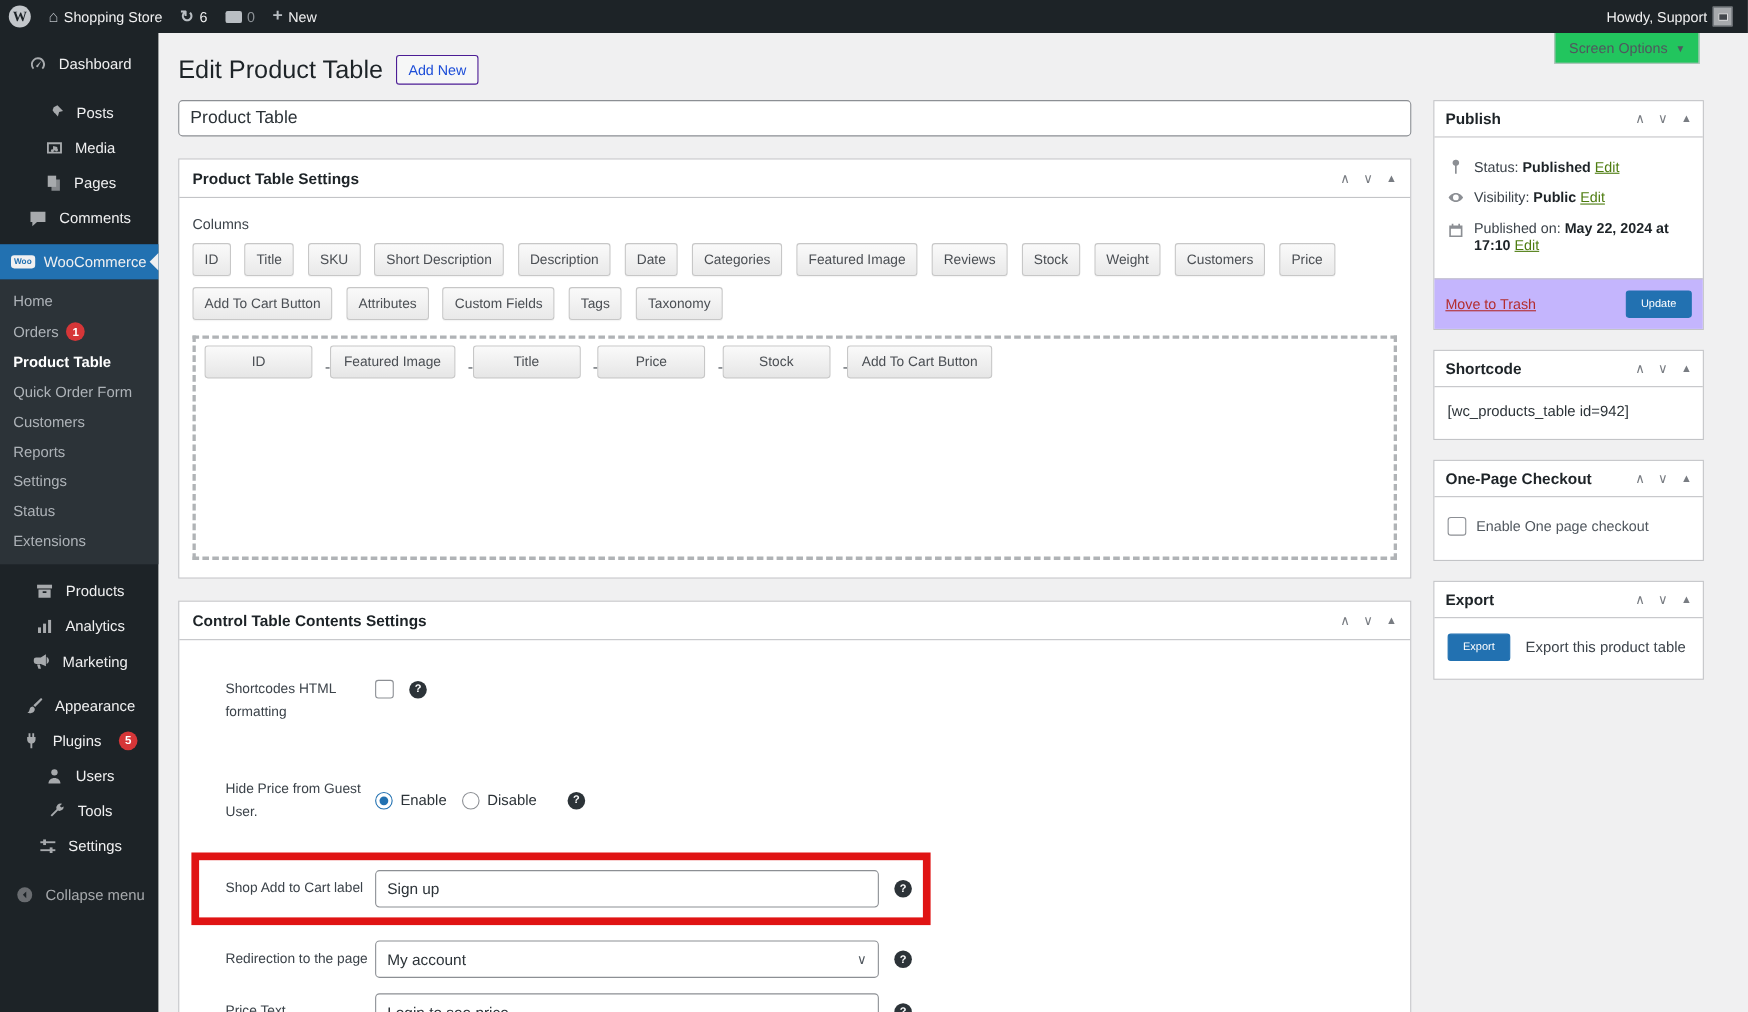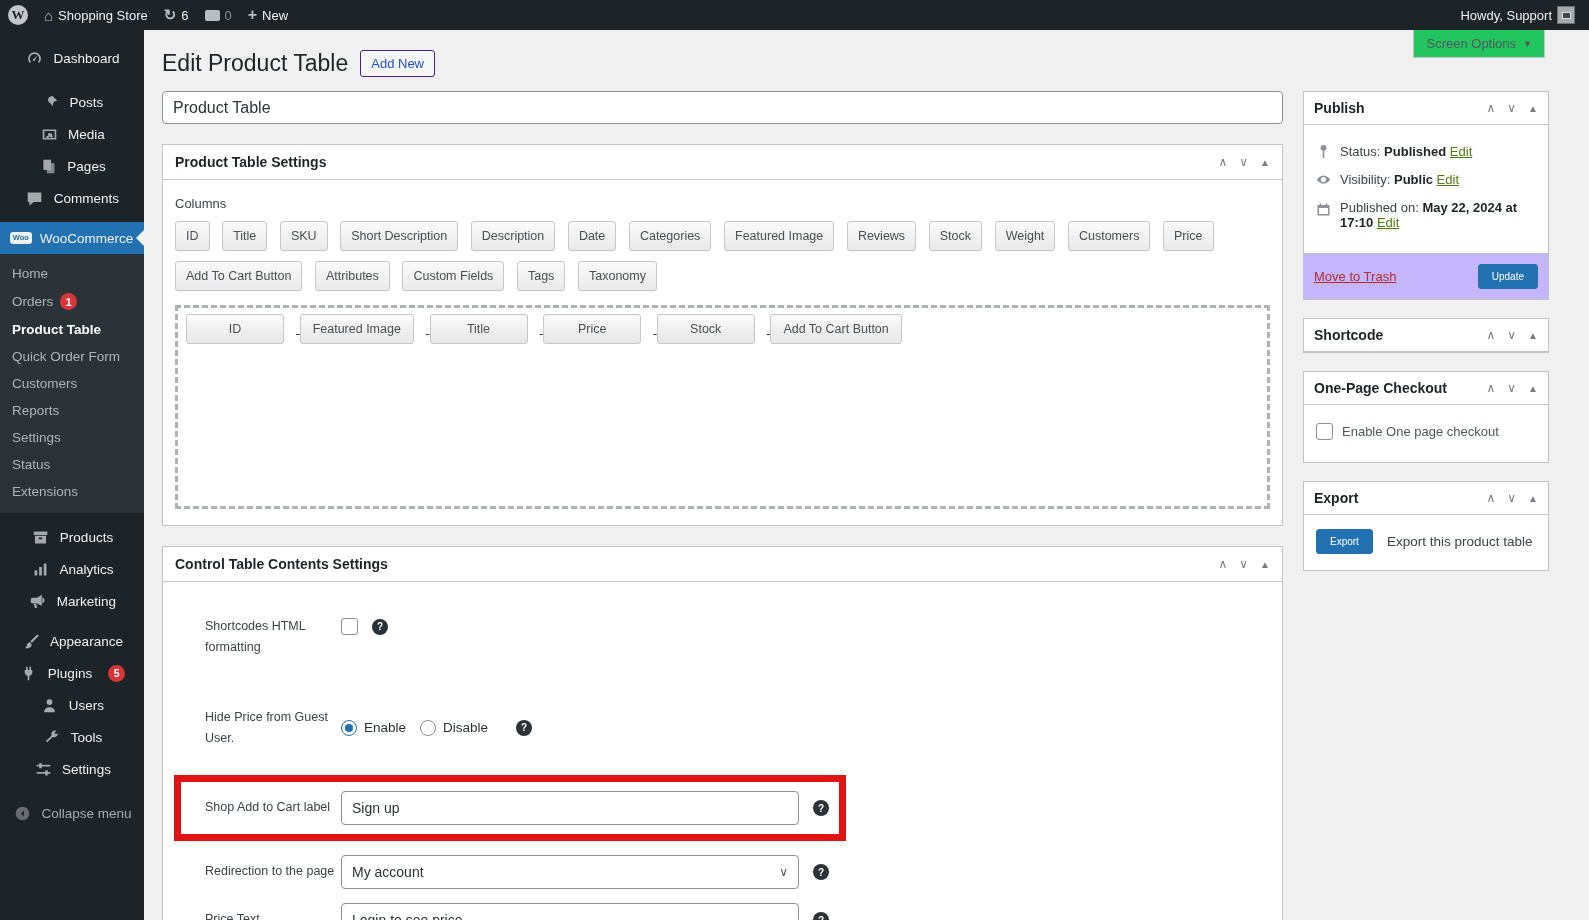--- a/index.html
+++ b/index.html
@@ -477,20 +477,23 @@
 
       <div class="sbox">
         <div class="mb-head">
           <span class="mb-title">Shortcode</span>
           <span class="mb-ctrls">
             <span>∧</span>
             <span>∨</span>
             <span class="mb-toggle">▲</span>
           </span>
         </div>
+        <div class="sbox-body">
+          <div class="shortcode-text">[wc_products_table id=942]</div>
+        </div>
       </div>
 
       <div class="sbox">
         <div class="mb-head">
           <span class="mb-title">One-Page Checkout</span>
           <span class="mb-ctrls">
             <span>∧</span>
             <span>∨</span>
             <span class="mb-toggle">▲</span>
           </span>

